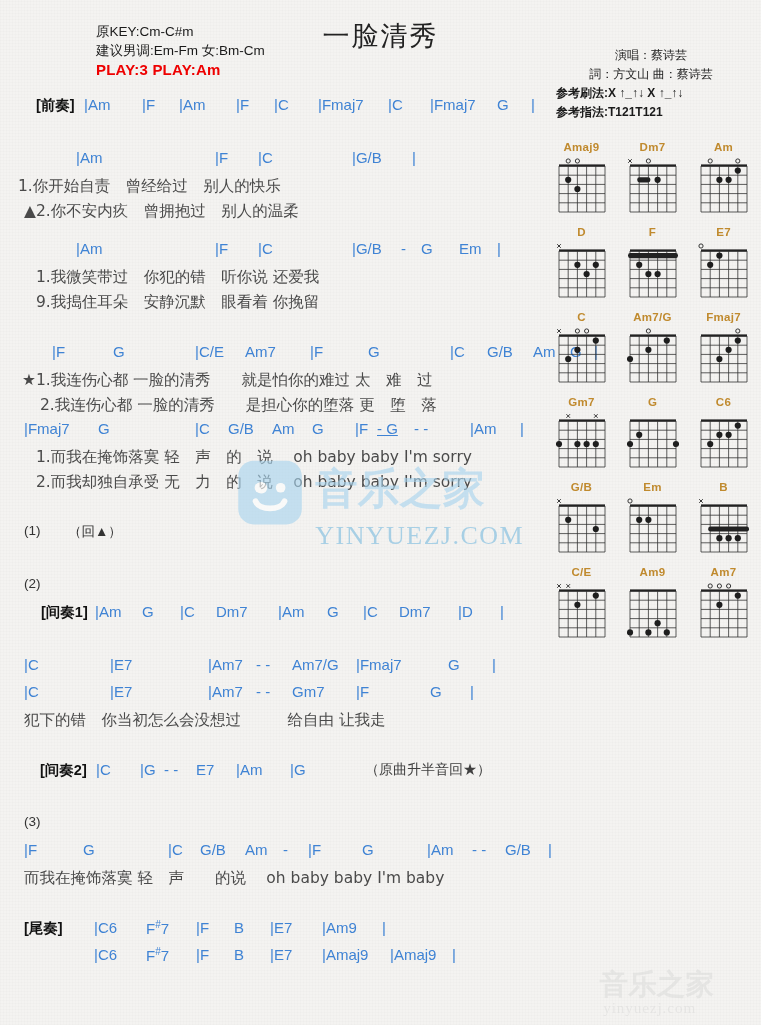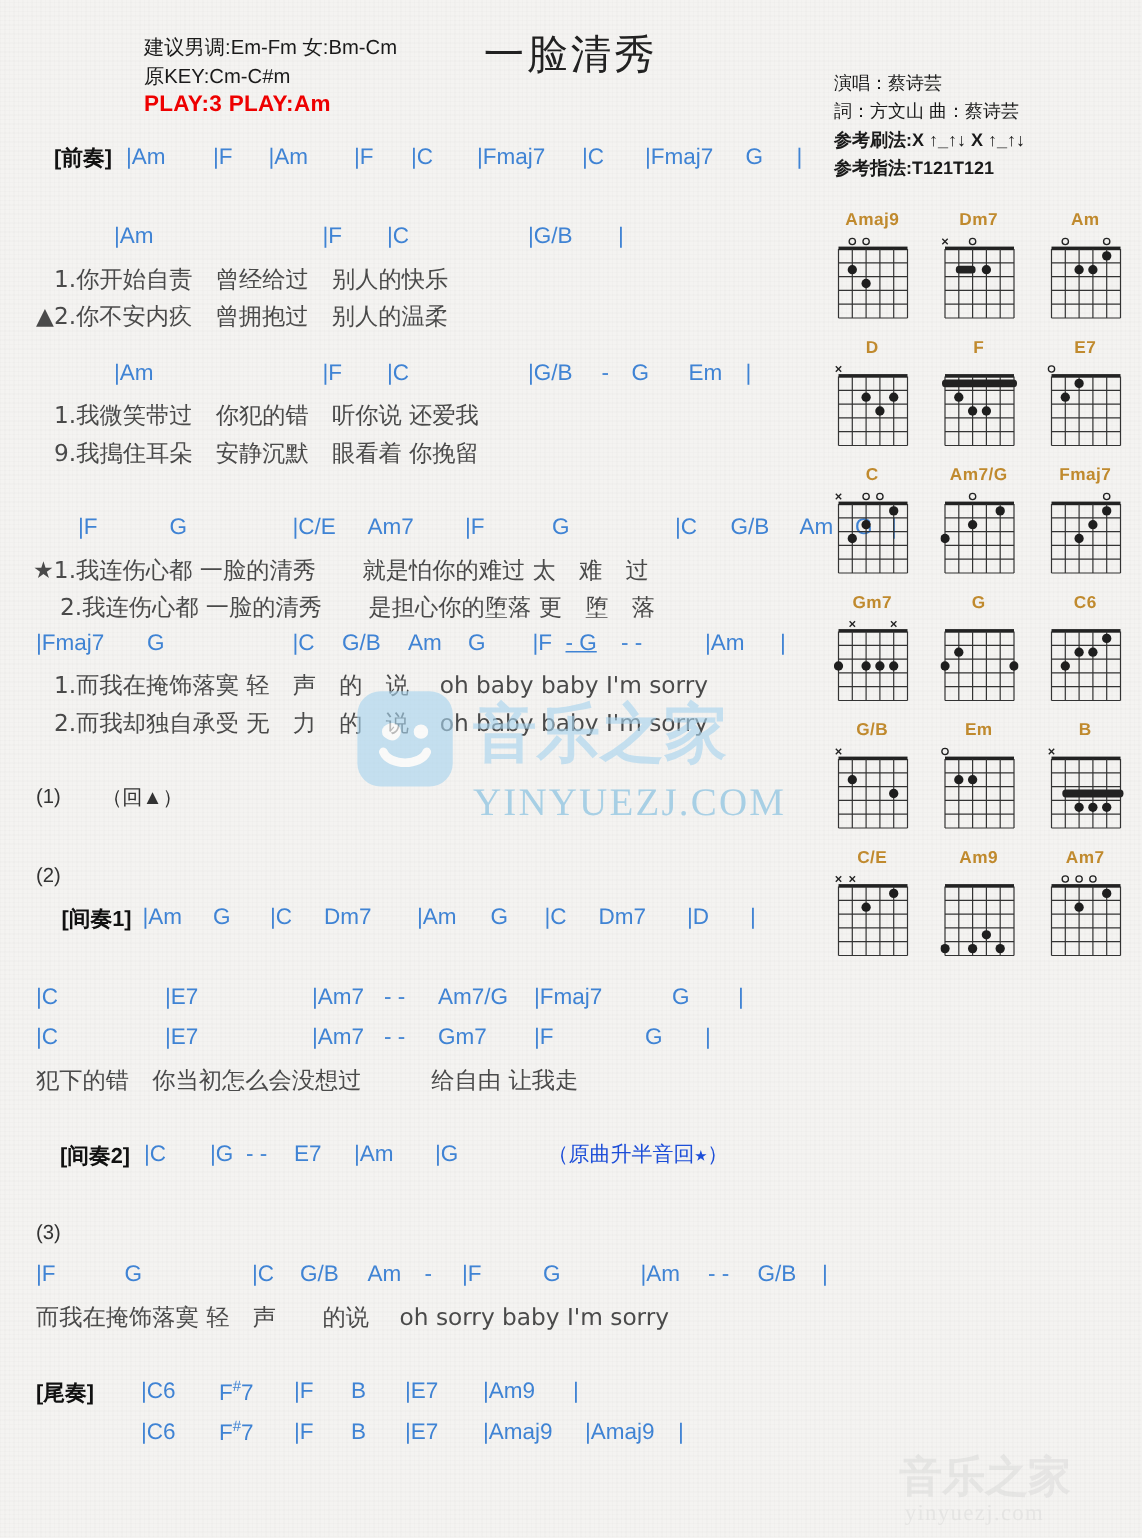--- a/index.html
+++ b/index.html
@@ -31,57 +31,57 @@
   .hdr-left div { white-space: nowrap; }
   .capo { color: #ee0000; font-size: 15px; font-weight: bold; letter-spacing: .2px; }
 
   .title {
     position: absolute; left: 0; top: 18px; width: 761px;
     text-align: center; font-size: 27px; color: #222; letter-spacing: 2px;
     font-family: "DejaVu Sans", sans-serif;
   }
 
   .hdr-right { position: absolute; left: 556px; top: 46px; font-size: 12px; line-height: 19px; white-space: nowrap; }
-  .hdr-right .r1, .hdr-right .r2 { text-align: left; width: 190px; }
+  .hdr-right .r1, .hdr-right .r2 { text-align: center; width: 190px; }
   .hdr-right .r3, .hdr-right .r4 { font-weight: bold; font-size: 12px; }
 
   
   .body { position: absolute; left: 0; top: 96px; width: 545px; }
   .line { position: relative; height: 27px; white-space: pre; font-size: 15px; }
   .line.tight { height: 25px; }
   .gap { height: 14px; }
   .gap.lg { height: 26px; }
 
   .tok { position: absolute; top: 0; white-space: pre; }
   .sect { color: #111; font-weight: bold; font-size: 14.5px; }
   .chd  { color: #3f83d4; font-weight: normal; font-size: 15px; }
   .lyr  { color: #4a4a4a; font-size: 15.5px; font-family: "DejaVu Sans", sans-serif; }
   .mark { color: #333; font-size: 13.5px; }
-  .note { color: #1d4ed8; font-size: 14px; font-family: Liberation Mono, monospace; }
+  .note { color: #404040; font-size: 14px; font-family: Liberation Serif, serif; }
   .sup { font-size: 10px; vertical-align: super; }
 
   
   .diagrams { position: absolute; left: 546px; top: 140px; width: 215px; }
   .drow { display: flex; justify-content: flex-start; height: 85px; }
   .dcell { width: 71px; display: flex; flex-direction: column; align-items: center; }
   .dname { font-size: 11.5px; font-weight: bold; color: #c08a2e; letter-spacing: .3px; height: 14px; line-height: 14px; }
   .dsvg { display: block; }
 
   
   .wm-center { position: absolute; left: 232px; top: 455px; width: 290px; opacity: .62; z-index: 1; pointer-events: none; }
   .wm-corner { position: absolute; left: 596px; top: 963px; width: 152px; opacity: .30; z-index: 1; pointer-events: none; }
 </style>
 </head>
 <body>
 
 <div class="sheet">
 
   <div class="hdr-left">
+    <div>原KEY:Cm-C#m</div>
     <div>建议男调:Em-Fm 女:Bm-Cm</div>
-    <div>原KEY:Cm-C#m</div>
     <div class="capo">PLAY:3 PLAY:Am</div>
   </div>
 
   <div class="title">一脸清秀</div>
 
   <div class="hdr-right">
     <div class="r1">演唱：蔡诗芸</div>
     <div class="r2">詞：方文山   曲：蔡诗芸</div>
     <div class="r3">参考刷法:X ↑_↑↓ X ↑_↑↓</div>
     <div class="r4">参考指法:T121T121</div>
@@ -106,21 +106,21 @@
     <div class="gap lg"></div>
 
     <div class="line">
       <span class="tok chd" style="left:76px">|Am</span>
       <span class="tok chd" style="left:215px">|F</span>
       <span class="tok chd" style="left:258px">|C</span>
       <span class="tok chd" style="left:352px">|G/B</span>
       <span class="tok chd" style="left:412px">|</span>
     </div>
     <div class="line tight">
-      <span class="tok lyr" style="left:36px">1.你开始自责　曾经给过　别人的快乐</span>
+      <span class="tok lyr" style="left:18px">1.你开始自责　曾经给过　别人的快乐</span>
     </div>
     <div class="line tight">
       <span class="tok lyr" style="left:24px">▲2.你不安内疚　曾拥抱过　别人的温柔</span>
     </div>
 
     <div class="gap"></div>
 
     <div class="line">
       <span class="tok chd" style="left:76px">|Am</span>
       <span class="tok chd" style="left:215px">|F</span>
@@ -259,21 +259,21 @@
       <span class="tok chd" style="left:245px">Am</span>
       <span class="tok chd" style="left:283px">-</span>
       <span class="tok chd" style="left:308px">|F</span>
       <span class="tok chd" style="left:362px">G</span>
       <span class="tok chd" style="left:427px">|Am</span>
       <span class="tok chd" style="left:472px">- -</span>
       <span class="tok chd" style="left:505px">G/B</span>
       <span class="tok chd" style="left:548px">|</span>
     </div>
     <div class="line tight">
-      <span class="tok lyr" style="left:24px">而我在掩饰落寞 轻　声　　的说　 oh sorry baby I'm sorry</span>
+      <span class="tok lyr" style="left:24px">而我在掩饰落寞 轻　声　　的说　 oh baby baby I'm baby</span>
     </div>
 
     <div class="gap lg"></div>
 
     <div class="line">
       <span class="tok sect" style="left:24px">[尾奏]</span>
       <span class="tok chd" style="left:94px">|C6</span>
       <span class="tok chd" style="left:146px"><span>F<span class="sup">#</span>7</span></span>
       <span class="tok chd" style="left:196px">|F</span>
       <span class="tok chd" style="left:234px">B</span>

